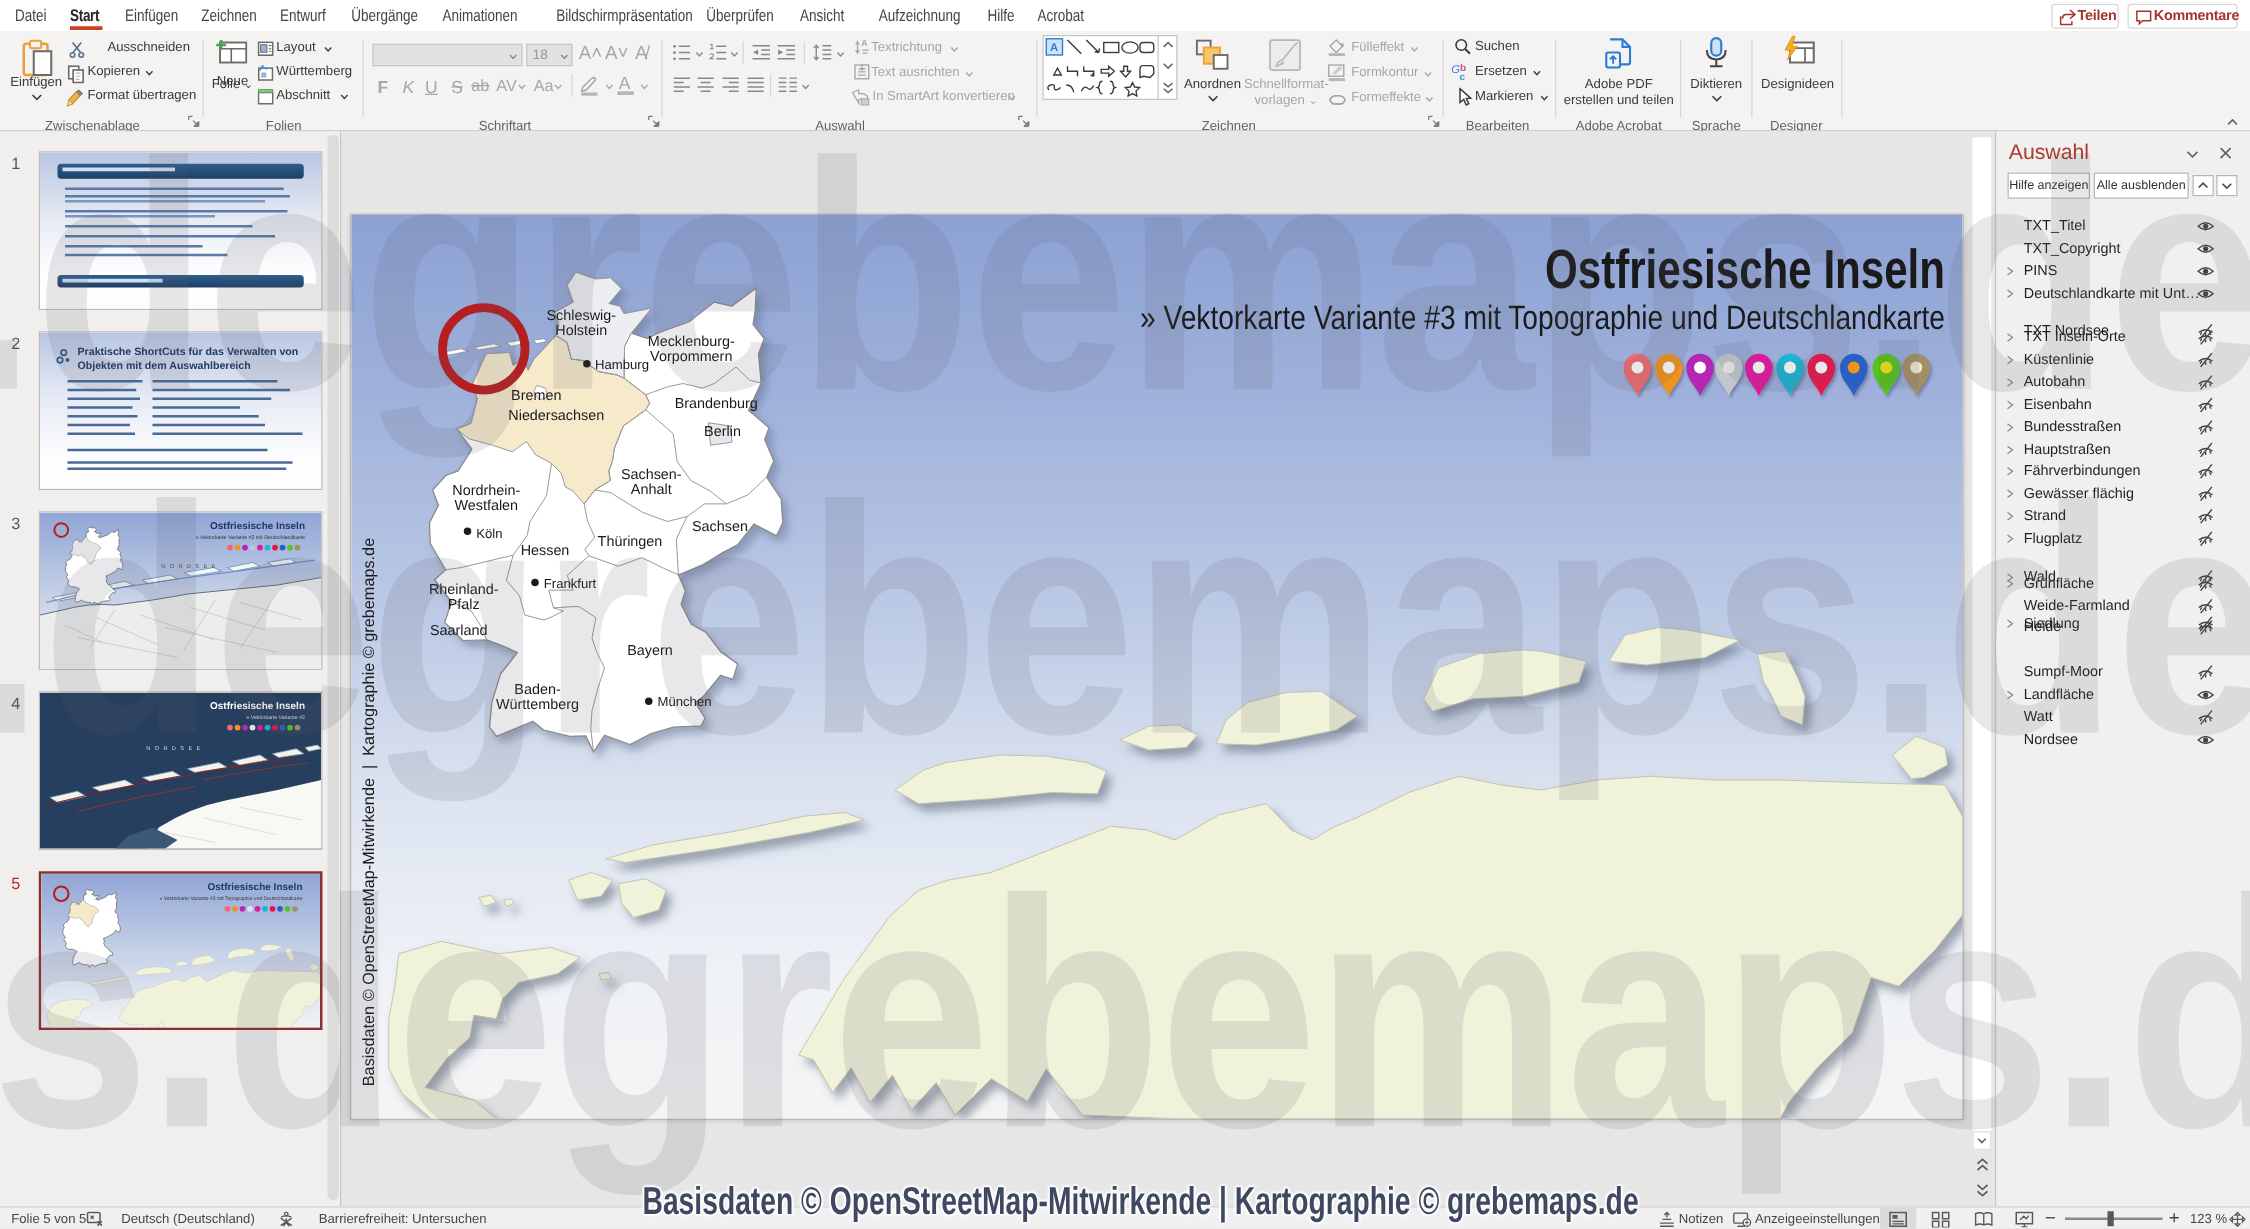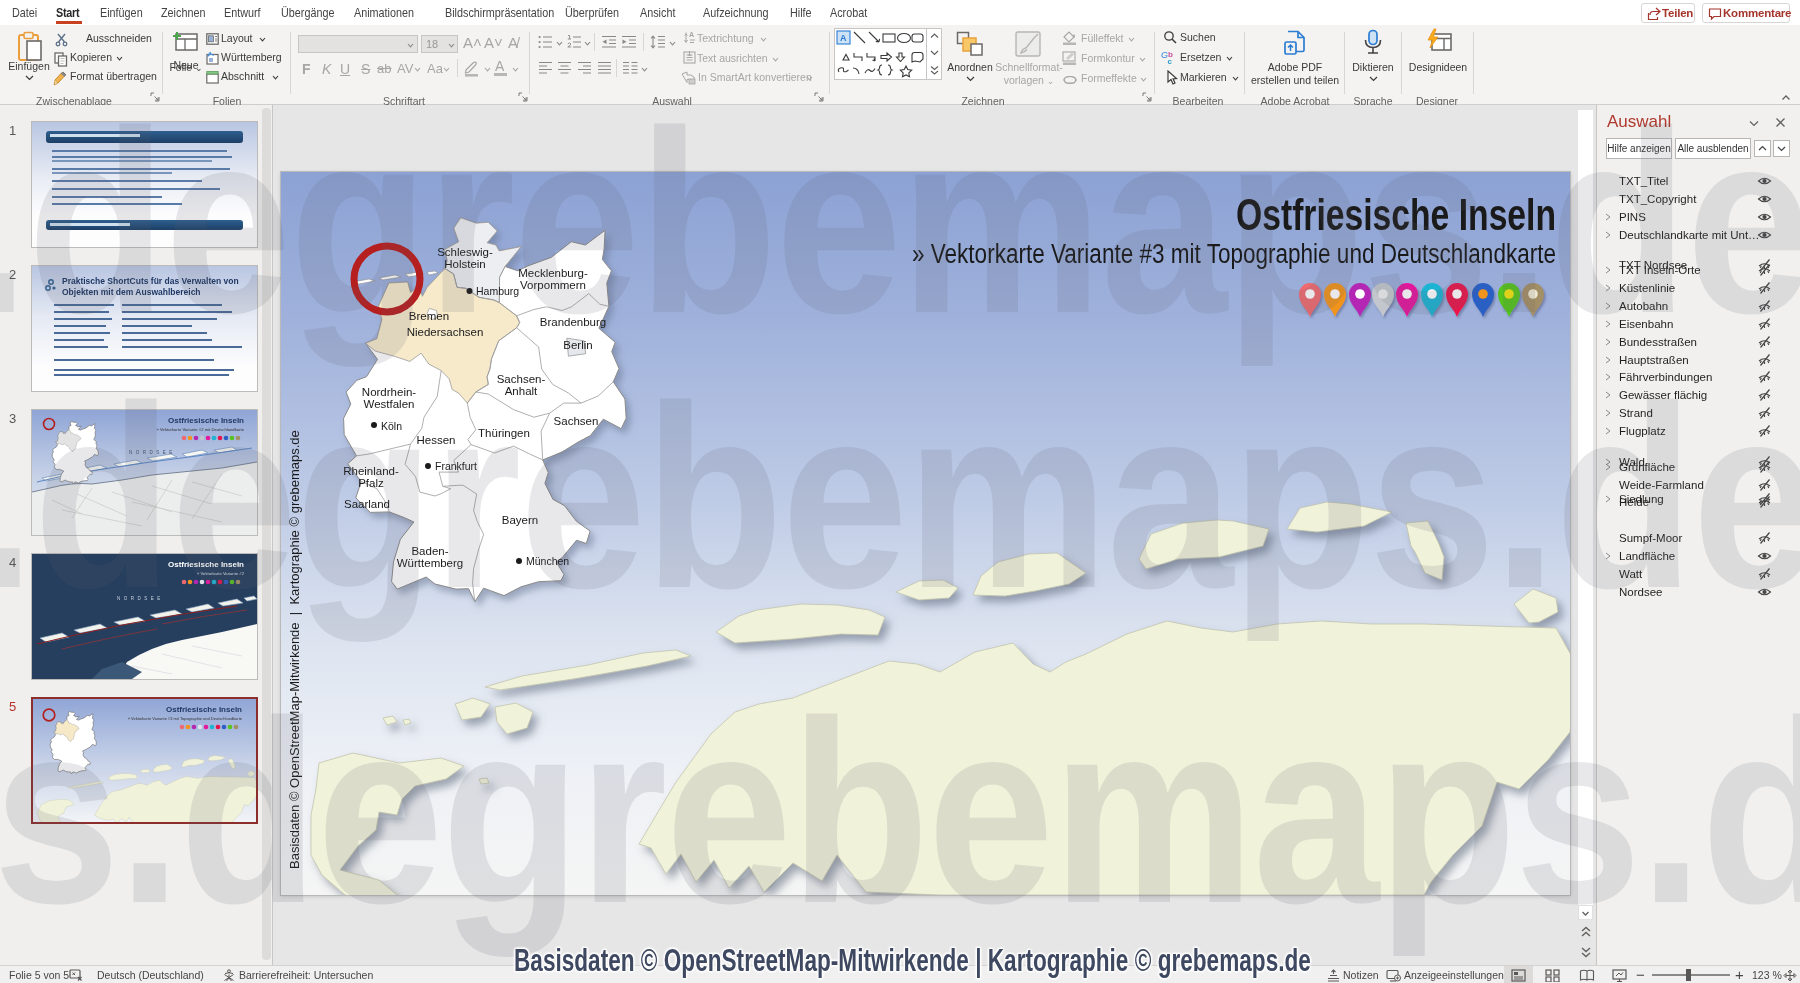--- a/index.html
+++ b/index.html
@@ -1059,21 +1059,21 @@
     <svg class="abs" style="left:69px;top:3px;" width="15" height="13" viewBox="0 0 15 13">
       <rect x="1" y="1" width="10" height="8" rx="1" fill="none" stroke="#5a5856" stroke-width="1.2"></rect>
       <path d="M3.5 3.5 L6 6 M6 3.5 L3.5 6" stroke="#5a5856" stroke-width="1"></path>
       <path d="M9 8 L12.5 11.5 M12.5 8 L9 11.5" stroke="#5a5856" stroke-width="1.2"></path>
     </svg>
     <span style="left:97px;">Deutsch (Deutschland)</span>
     <svg class="abs" style="left:222px;top:3px;" width="14" height="13" viewBox="0 0 14 13">
       <circle cx="7" cy="2.2" r="1.4" fill="none" stroke="#5a5856" stroke-width="1"></circle>
       <path d="M3 4.5 Q7 3 11 4.5 M7 5.5 V9 M7 9 L4.5 12 M7 9 L9.5 12 M2.5 11.5 L11.5 5.5 M2.5 5.5 L11.5 11.5" fill="none" stroke="#5a5856" stroke-width="1"></path>
     </svg>
-    <span style="left:239px;">Barrierefreiheit: Untersuchen</span>
+    <span style="left:255px;">Barrierefreiheit: Untersuchen</span>
     <svg class="abs" style="left:1326px;top:3px;" width="15" height="13" viewBox="0 0 15 13">
       <path d="M2 12 h11 M2 9.5 h11 M4 6.5 h7 M7.5 1 L7.5 5 M5.5 3 L7.5 1 L9.5 3" fill="none" stroke="#5a5856" stroke-width="1.1"></path>
     </svg>
     <span style="left:1343px;">Notizen</span>
     <svg class="abs" style="left:1386px;top:3px;" width="16" height="13" viewBox="0 0 16 13">
       <rect x="1" y="1.5" width="11" height="8" rx="1" fill="none" stroke="#5a5856" stroke-width="1.1"></rect>
       <path d="M4 12 h6" stroke="#5a5856" stroke-width="1.1"></path>
       <circle cx="11.5" cy="9" r="3" fill="#f0f0f0" stroke="#5a5856" stroke-width="1"></circle>
       <path d="M11.5 7.5 v3 M10 9 h3" stroke="#5a5856" stroke-width="0.9"></path>
     </svg>

